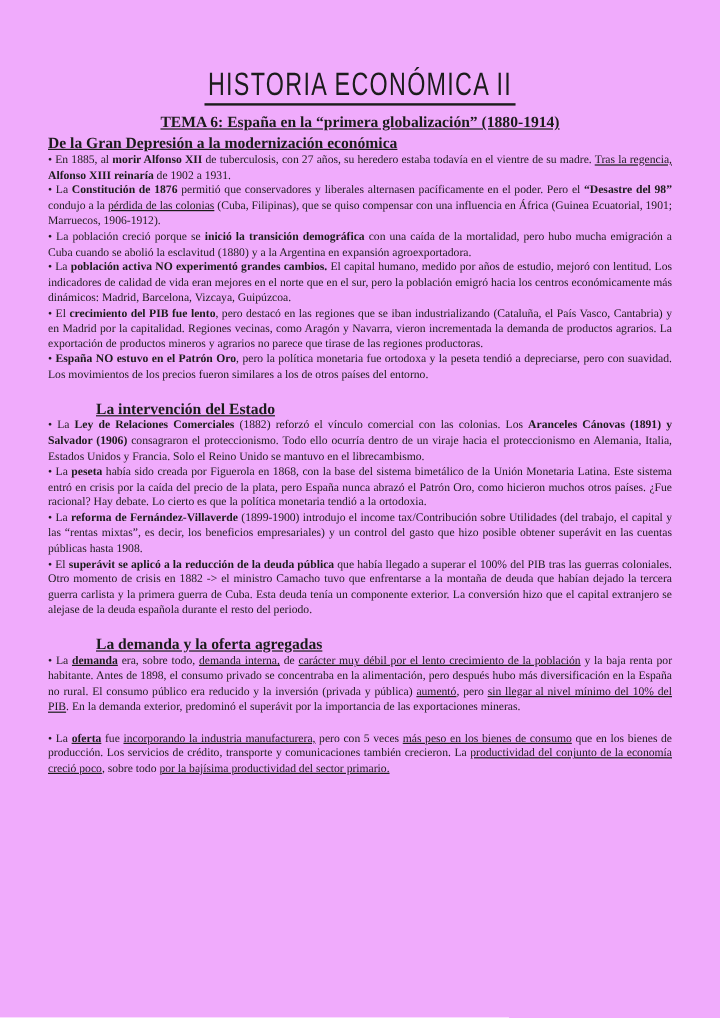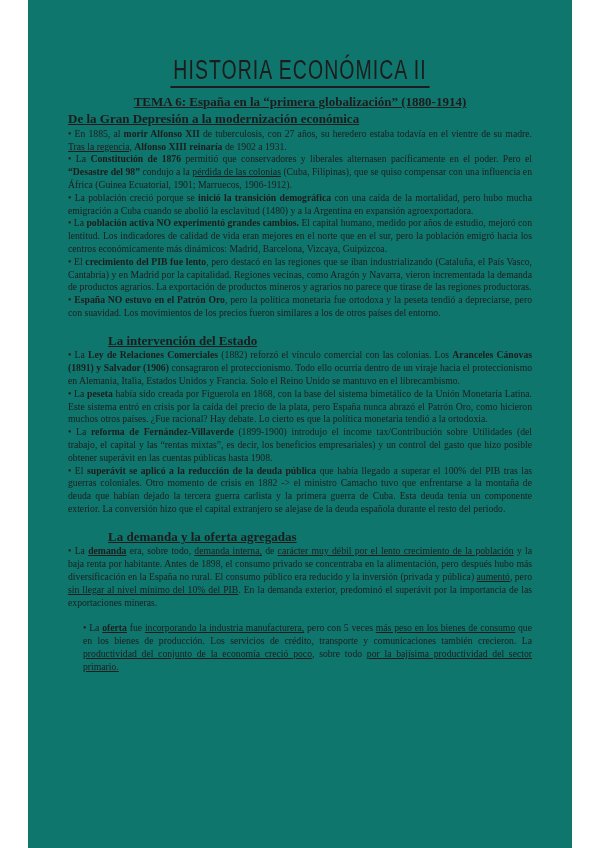--- a/index.html
+++ b/index.html
@@ -1,20 +1,20 @@
 <!DOCTYPE html>
 <html><head>
 <meta charset="utf-8">
 <style>
   html, body { margin:0; padding:0; background:#ffffff; }
   .page {
     position:relative;
-    width:544px; height:848px;
+    width:600px; height:848px;
     margin:0 auto;
-    background:#0f766e;
+    background:#f0abfc;
     box-sizing:border-box;
     padding:56px 40px 0 40px;
     font-family:"Liberation Serif", serif;
     color:#1c1c1c;
     overflow:hidden;
   }
   .title-wrap { text-align:center; margin:0 0 7px 0; }
   .doc-title {
     display:inline-block;
     font-family:"Liberation Sans", sans-serif;
@@ -43,21 +43,21 @@
     margin:0 0 1px 0;
     line-height:1.2;
   }
   .section-heading.spaced { margin-top:13px;margin-left:40px; }
   .para {
     font-size:9.7px;
     line-height:12.8px;
     text-align:justify;
     margin:0;
   }
-  .para.gap-above { margin-top:13px;margin-left:15px; }
+  .para.gap-above { margin-top:13px; }
   .seg { }
   .b  { font-weight:bold;font-family:Liberation Serif, serif; }
   .u  { text-decoration:underline; }
   .bu { font-weight:bold; text-decoration:underline; }
 </style>
 </head>
 <body>
 
 <div class="page">
 
@@ -66,21 +66,21 @@
   </div>
 
   <div class="doc-subtitle"><span>TEMA 6: España en la “primera globalización” (1880-1914)</span></div>
 
   <div class="section-heading">De la Gran Depresión a la modernización económica</div>
 
   <p class="para"><span class="seg">• En 1885, al </span><span class="seg b">morir Alfonso XII</span><span class="seg"> de tuberculosis, con 27 años, su heredero estaba todavía en el vientre de su madre. </span><span class="seg u">Tras la regencia,</span><span class="seg"> </span><span class="seg b">Alfonso XIII reinaría</span><span class="seg"> de 1902 a 1931.</span></p>
 
   <p class="para"><span class="seg">• La </span><span class="seg b">Constitución de 1876</span><span class="seg"> permitió que conservadores y liberales alternasen pacíficamente en el poder. Pero el </span><span class="seg b">“Desastre del 98”</span><span class="seg"> condujo a la </span><span class="seg u">pérdida de las colonias</span><span class="seg"> (Cuba, Filipinas), que se quiso compensar con una influencia en África (Guinea Ecuatorial, 1901; Marruecos, 1906-1912).</span></p>
 
-  <p class="para"><span class="seg">• La población creció porque se </span><span class="seg b">inició la transición demográfica</span><span class="seg"> con una caída de la mortalidad, pero hubo mucha emigración a Cuba cuando se abolió la esclavitud (1480) y a la Argentina en expansión agroexportadora.</span></p>
+  <p class="para"><span class="seg">• La población creció porque se </span><span class="seg b">inició la transición demográfica</span><span class="seg"> con una caída de la mortalidad, pero hubo mucha emigración a Cuba cuando se abolió la esclavitud (1880) y a la Argentina en expansión agroexportadora.</span></p>
 
   <p class="para"><span class="seg">• La </span><span class="seg b">población activa NO experimentó grandes cambios.</span><span class="seg"> El capital humano, medido por años de estudio, mejoró con lentitud. Los indicadores de calidad de vida eran mejores en el norte que en el sur, pero la población emigró hacia los centros económicamente más dinámicos: Madrid, Barcelona, Vizcaya, Guipúzcoa.</span></p>
 
   <p class="para"><span class="seg">• El </span><span class="seg b">crecimiento del PIB fue lento</span><span class="seg">, pero destacó en las regiones que se iban industrializando (Cataluña, el País Vasco, Cantabria) y en Madrid por la capitalidad. Regiones vecinas, como Aragón y Navarra, vieron incrementada la demanda de productos agrarios. La exportación de productos mineros y agrarios no parece que tirase de las regiones productoras.</span></p>
 
   <p class="para"><span class="seg">• </span><span class="seg b">España NO estuvo en el Patrón Oro</span><span class="seg">, pero la política monetaria fue ortodoxa y la peseta tendió a depreciarse, pero con suavidad. Los movimientos de los precios fueron similares a los de otros países del entorno.</span></p>
 
   <div class="section-heading spaced">La intervención del Estado</div>
 
   <p class="para"><span class="seg">• La </span><span class="seg b">Ley de Relaciones Comerciales</span><span class="seg"> (1882) reforzó el vínculo comercial con las colonias. Los </span><span class="seg b">Aranceles Cánovas (1891) y Salvador (1906)</span><span class="seg"> consagraron el proteccionismo. Todo ello ocurría dentro de un viraje hacia el proteccionismo en Alemania, Italia, Estados Unidos y Francia. Solo el Reino Unido se mantuvo en el librecambismo.</span></p>

